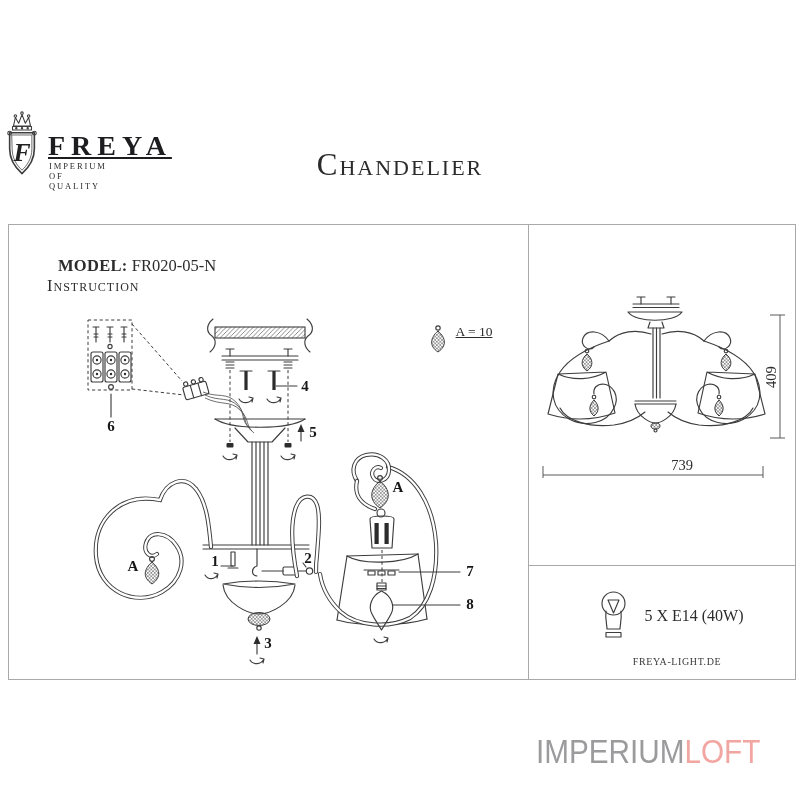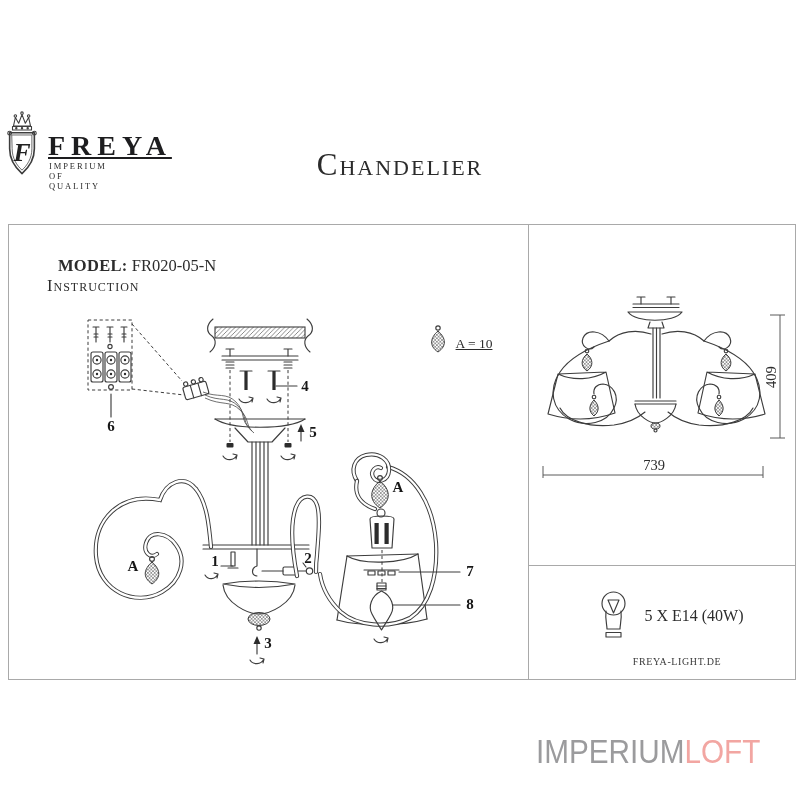--- a/index.html
+++ b/index.html
@@ -306,23 +306,23 @@
 <div class="plabel" style="left:215px;top:561px;">1</div>
 <div class="plabel" style="left:308px;top:558px;">2</div>
 <div class="plabel" style="left:268px;top:643px;">3</div>
 <div class="plabel" style="left:305px;top:386px;">4</div>
 <div class="plabel" style="left:313px;top:432px;">5</div>
 <div class="plabel" style="left:111px;top:426px;">6</div>
 <div class="plabel" style="left:470px;top:571px;">7</div>
 <div class="plabel" style="left:470px;top:604px;">8</div>
 <div class="plabel" style="left:133px;top:566px;">A</div>
 <div class="plabel" style="left:398px;top:487px;">A</div>
-<div class="note" style="left:474px;top:344px;text-decoration:underline;">A = 10</div>
+<div class="note" style="left:474px;top:332px;text-decoration:underline;">A = 10</div>
 
 <div class="dim dim-v" style="left:771px;top:377px;">409</div>
-<div class="dim" style="left:654px;top:465px;">739</div>
+<div class="dim" style="left:682px;top:465px;">739</div>
 
 <div class="spec-lamps">5 X E14 (40W)</div>
 <div class="spec-site">FREYA-LIGHT.DE</div>
 
 <div class="watermark">
   <span id="wm-left" style="color: rgb(155, 155, 157);">IMPERIUM</span><span id="wm-right" style="color: rgb(242, 166, 162);">LOFT</span>
 </div>
 
 </body></html>

